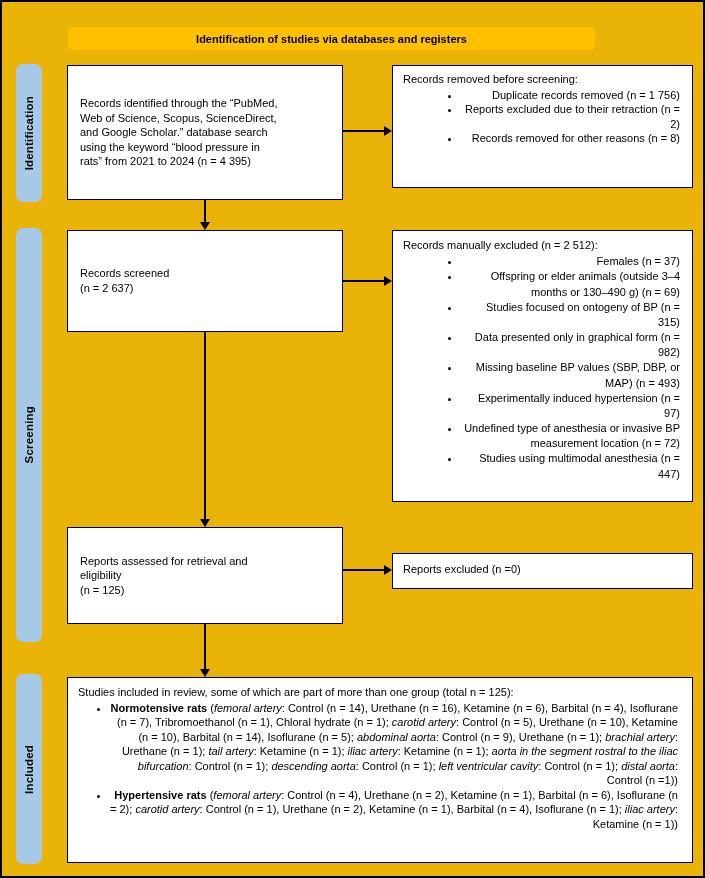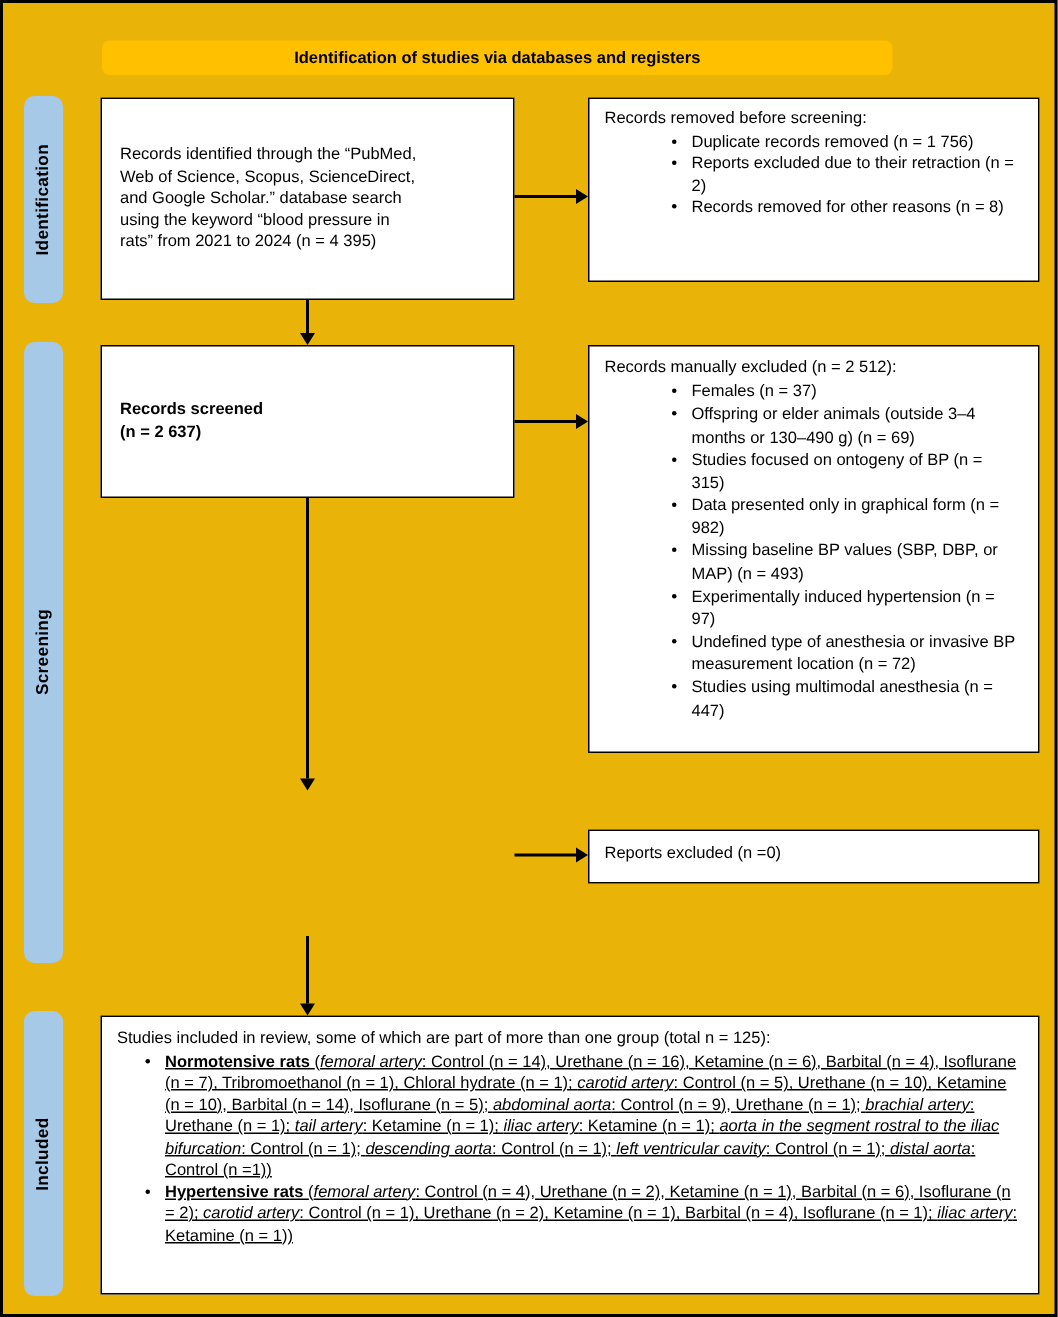--- a/index.html
+++ b/index.html
@@ -42,23 +42,23 @@
   }
   .flow-box {
     position: absolute;
     background: #fff;
     border: 1.5px solid #000;
     font-size: 11px;
     line-height: 1.32;
   }
   .center-v { display: flex; align-items: center; }
   .preline { white-space: pre-line; }
-  .bullets { margin: 1px 0 0 0; padding-left: 58px; }
+  .bullets { margin: 1px 0 0 0; padding-left: 58px; text-align: right; }
   .bullets li { padding-right: 4px; }
-  .bullets-wide { padding-left: 32px; text-decoration: underline; }
+  .bullets-wide { padding-left: 32px; }
   .arrow-h { position: absolute; height: 2px; background: #000; }
   .arrow-h::after {
     content: ""; position: absolute; right: -8px; top: -4px;
     width: 0; height: 0;
     border-top: 5px solid transparent;
     border-bottom: 5px solid transparent;
     border-left: 8px solid #000;
   }
   .arrow-v { position: absolute; width: 2px; background: #000; }
   .arrow-v::after {
@@ -98,39 +98,44 @@
 
   <div class="flow-box" style="left:390px; top:63px; width:301px; height:123px; padding:6px 8px 4px 10px;">
     <div><span>Records removed </span><span style="">before screening</span><span>:</span></div>
     <ul class="bullets">
       <li>Duplicate records removed (n = 1 756)</li>
       <li>Reports excluded due to their retraction (n = 2)</li>
       <li>Records removed for other reasons (n = 8)</li>
     </ul>
   </div>
 
-  <div class="flow-box center-v" style="left:65px; top:228px; width:276px; height:102px; padding:8px 8px 8px 12px;font-weight:bold;">
+  <div class="flow-box center-v" style="left:65px; top:228px; width:276px; height:102px; padding:8px 8px 8px 12px;">
     <div class="preline">Records screened
 (n = 2 637)</div>
   </div>
 
   <div class="flow-box" style="left:390px; top:228px; width:301px; height:272px; padding:7px 8px 4px 10px; line-height:1.38;">
     <div>Records manually excluded (n = 2 512):</div>
     <ul class="bullets">
       <li>Females (n = 37)</li>
       <li>Offspring or elder animals (outside 3–4 months or 130–490 g) (n = 69)</li>
       <li>Studies focused on ontogeny of BP (n = 315)</li>
       <li>Data presented only in graphical form (n = 982)</li>
       <li>Missing baseline BP values (SBP, DBP, or MAP) (n = 493)</li>
       <li>Experimentally induced hypertension (n = 97)</li>
       <li>Undefined type of anesthesia or invasive BP measurement location (n = 72)</li>
       <li>Studies using multimodal anesthesia (n = 447)</li>
     </ul>
   </div>
 
+  <div class="flow-box center-v" style="left:65px; top:525px; width:276px; height:97px; padding:8px 8px 8px 12px;">
+    <div class="preline">Reports assessed for retrieval and
+eligibility
+(n = 125)</div>
+  </div>
 
   <div class="flow-box center-v" style="left:390px; top:551px; width:301px; height:36px; padding:0 8px 4px 10px;">
     <div>Reports excluded (n =0)</div>
   </div>
 
   <div class="flow-box" style="left:65px; top:675px; width:626px; height:186px; padding:7px 10px 4px 10px;">
     <div>Studies included in review, some of which are part of more than one group (total n = 125):</div>
     <ul class="bullets bullets-wide">
       <li><span style="font-weight: bold;">Normotensive rats </span><span>(</span><span style="font-style: italic;">femoral artery</span><span>: Control (n = 14), Urethane (n = 16), Ketamine (n = 6), Barbital (n = 4), Isoflurane (n = 7), Tribromoethanol (n = 1), Chloral hydrate (n = 1); </span><span style="font-style: italic;">carotid artery</span><span>: Control (n = 5), Urethane (n = 10), Ketamine (n = 10), Barbital (n = 14), Isoflurane (n = 5); </span><span style="font-style: italic;">abdominal aorta</span><span>: Control (n = 9), Urethane (n = 1); </span><span style="font-style: italic;">brachial artery</span><span>: Urethane (n = 1); </span><span style="font-style: italic;">tail artery</span><span>: Ketamine (n = 1); </span><span style="font-style: italic;">iliac artery</span><span>: Ketamine (n = 1); </span><span style="font-style: italic;">aorta in the segment rostral to the iliac bifurcation</span><span>: Control (n = 1); </span><span style="font-style: italic;">descending aorta</span><span>: Control (n = 1); </span><span style="font-style: italic;">left ventricular cavity</span><span>: Control (n = 1); </span><span style="font-style: italic;">distal aorta</span><span>: Control (n =1))</span></li>
       <li><span style="font-weight: bold;">Hypertensive rats </span><span>(</span><span style="font-style: italic;">femoral artery</span><span>: Control (n = 4), Urethane (n = 2), Ketamine (n = 1), Barbital (n = 6), Isoflurane (n = 2); </span><span style="font-style: italic;">carotid artery</span><span>: Control (n = 1), Urethane (n = 2), Ketamine (n = 1), Barbital (n = 4), Isoflurane (n = 1); </span><span style="font-style: italic;">iliac artery</span><span>: Ketamine (n = 1))</span></li>

